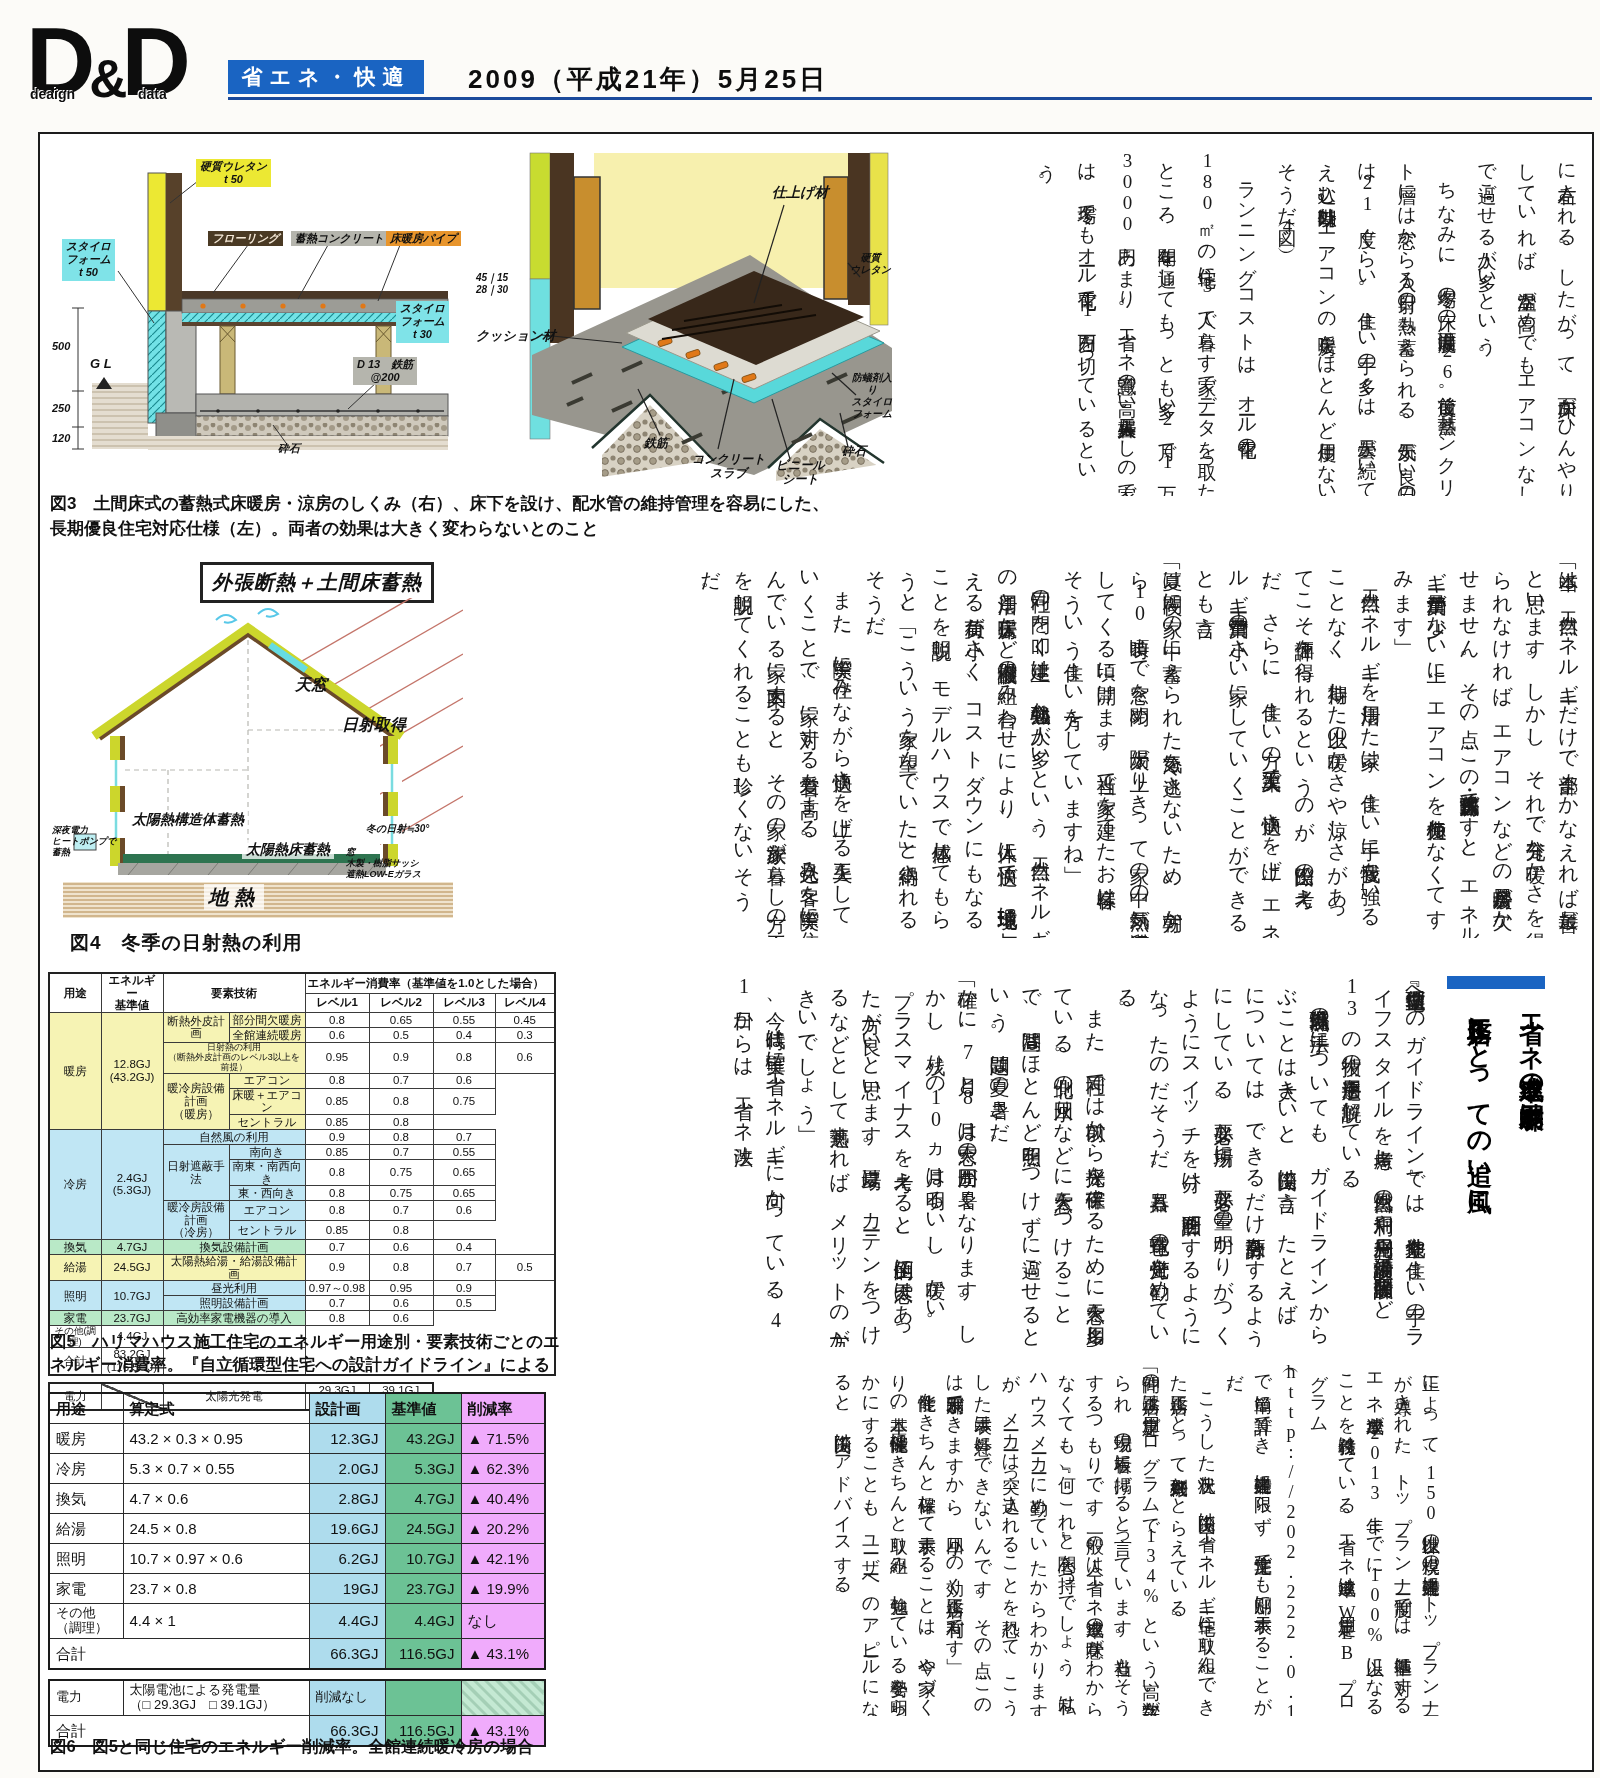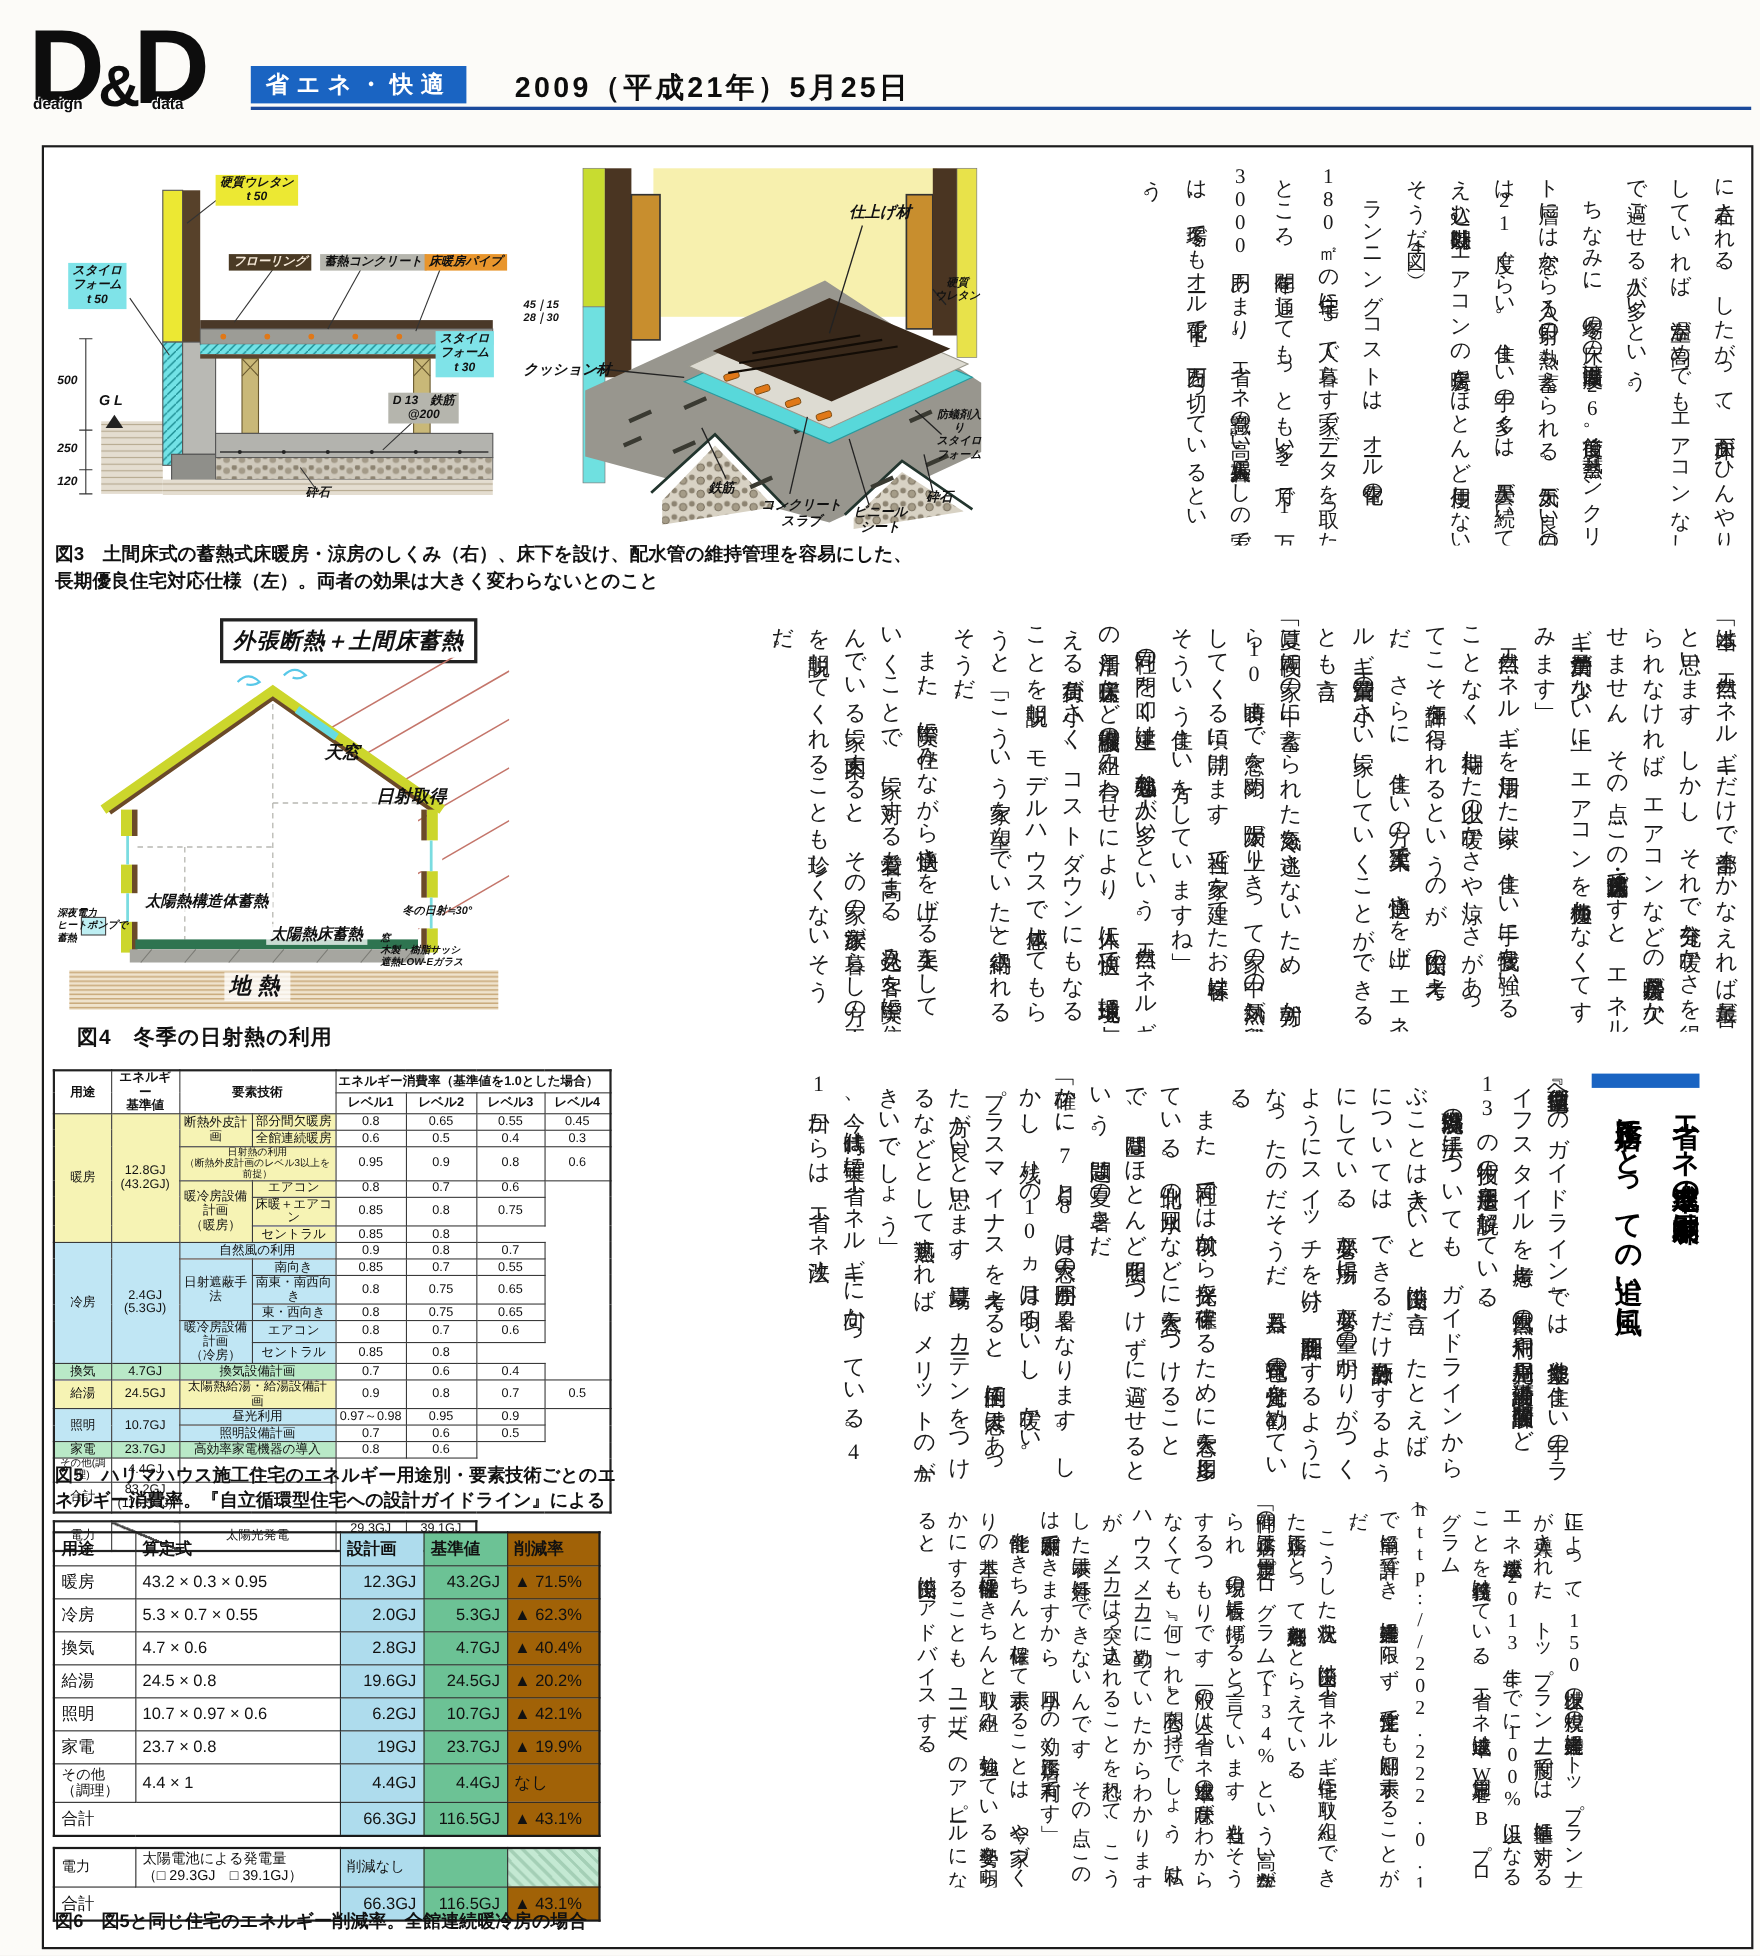--- a/index.html
+++ b/index.html
@@ -55,21 +55,21 @@
   .f5{border:2px solid #222;}
   .ml{white-space:pre-line;}
   td.yy{background:#f6f3b4;} td.bb{background:#c0e6f4;} td.gg{background:#b9e9c7;}
   td.nob{border:none;background:transparent;}
   td.small{font-size:9px;}
   .diagcell{background-image:linear-gradient(to top right,transparent 47.5%,#444 47.5%,#444 52.5%,transparent 52.5%);}
   .f6 td,.f6 th{border:1.5px solid #2a2a2a;font-size:15px;padding:2px 6px;height:25px;text-align:left;line-height:1.15;}
   .f6 th{font-weight:bold;}
   .f6{border:2.5px solid #1a1a1a;}
   .f6 .num{text-align:right;}
-  th.hb,td.cb{background:#aedced;} th.hg,td.cg{background:#6cc295;} th.hl,td.cl{background:#a16207;}
+  th.hb,td.cb{background:#aedced;} th.hg,td.cg{background:#6cc295;} th.hl,td.cl{background:#f0abfc;}
   td.tex{background:#c4e9d3;background-image:repeating-linear-gradient(45deg,rgba(20,90,50,.18) 0 3px,transparent 3px 8px);}
   .f6s td{font-size:13px;}
 </style>
 </head>
 <body>
 
 <div id="page">
 
   <div>
     <div id="logo"><span>D</span><span class="amp">&amp;</span><span>D</span></div>

